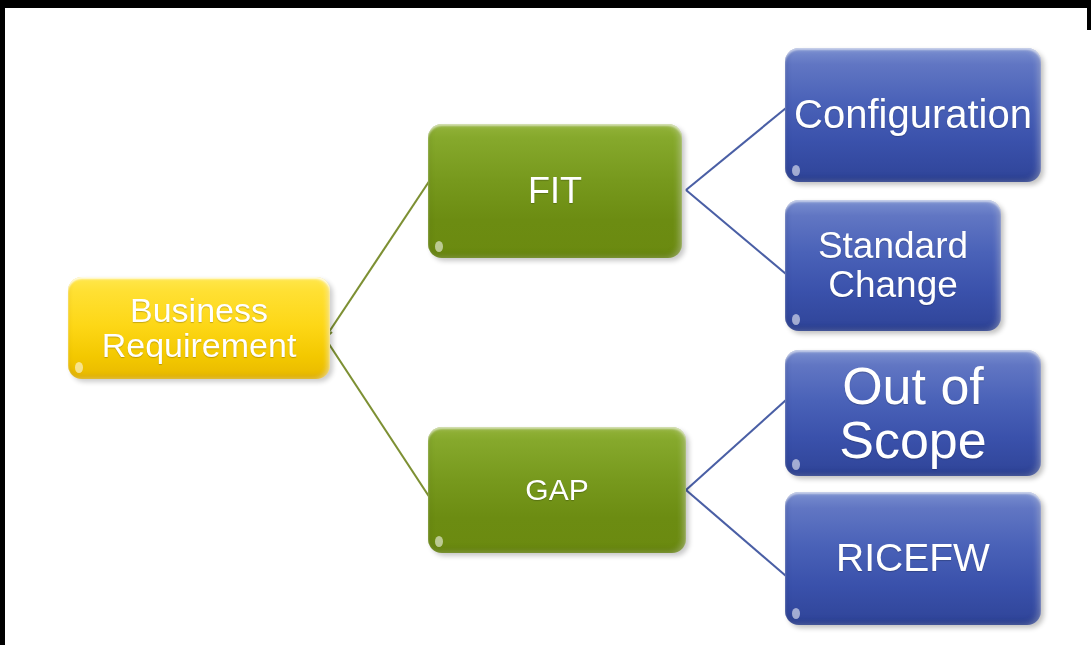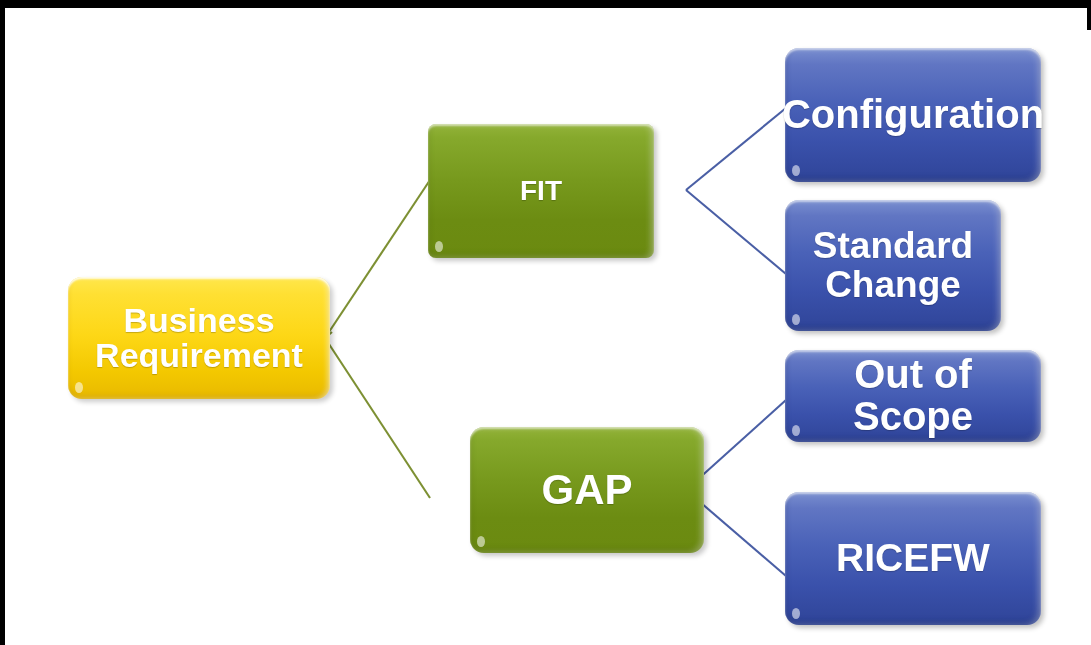--- a/index.html
+++ b/index.html
@@ -122,21 +122,21 @@
     border-radius: 50%;
     background: rgba(255,255,255,0.55);
     filter: blur(0.6px);
     pointer-events: none;
   }
 
   .label {
     position: relative;
     z-index: 3;
     white-space: pre-line;
-    font-weight: 700;
+    font-weight: 400;
   }
 </style>
 </head>
 <body>
 
 <div id="canvas">
 
   <div class="frame-top"></div>
   <div class="frame-left"></div>
   <div class="frame-right"></div>
@@ -147,43 +147,43 @@
     <path d="M 325 338 L 430 498" fill="none" stroke="#7d9033" stroke-width="2.1"></path>
     <path d="M 325 338 L 332 332" fill="none" stroke="#7d9033" stroke-width="2.1"></path>
 
     <path d="M 686 190 L 786 108" fill="none" stroke="#4a5fa5" stroke-width="2.1"></path>
     <path d="M 686 190 L 786 274" fill="none" stroke="#4a5fa5" stroke-width="2.1"></path>
 
     <path d="M 686 490 L 786 400" fill="none" stroke="#4a5fa5" stroke-width="2.1"></path>
     <path d="M 686 490 L 786 576" fill="none" stroke="#4a5fa5" stroke-width="2.1"></path>
   </svg>
 
-  <div class="node node-yellow" style="left:68px; top:277px; width:262px; height:122px; font-size:34px;">
+  <div class="node node-yellow" style="left:68px; top:277px; width:262px; height:102px; font-size:34px;">
     <span class="label">Business
 Requirement</span>
   </div>
 
-  <div class="node node-green" style="left:428px; top:124px; width:226px; height:134px; font-size:28px;border-radius:8px;">
+  <div class="node node-green" style="left:428px; top:124px; width:254px; height:134px; font-size:36px;">
     <span class="label">FIT</span>
   </div>
 
-  <div class="node node-green" style="left:428px; top:427px; width:234px; height:126px; font-size:42px;margin-left:42px;">
+  <div class="node node-green" style="left:428px; top:427px; width:258px; height:126px; font-size:30px;">
     <span class="label">GAP</span>
   </div>
 
   <div class="node node-blue" style="left:785px; top:48px; width:256px; height:134px; font-size:40px;">
     <span class="label">Configuration</span>
   </div>
 
   <div class="node node-blue" style="left:785px; top:200px; width:216px; height:131px; font-size:37px;">
     <span class="label">Standard
 Change</span>
   </div>
 
-  <div class="node node-blue" style="left:785px; top:350px; width:256px; height:92px; font-size:40px;">
+  <div class="node node-blue" style="left:785px; top:350px; width:256px; height:126px; font-size:52px;">
     <span class="label">Out of Scope</span>
   </div>
 
   <div class="node node-blue" style="left:785px; top:492px; width:256px; height:133px; font-size:39px;text-align:right;">
     <span class="label">RICEFW</span>
   </div>
 
 </div>
 
 </body></html>

